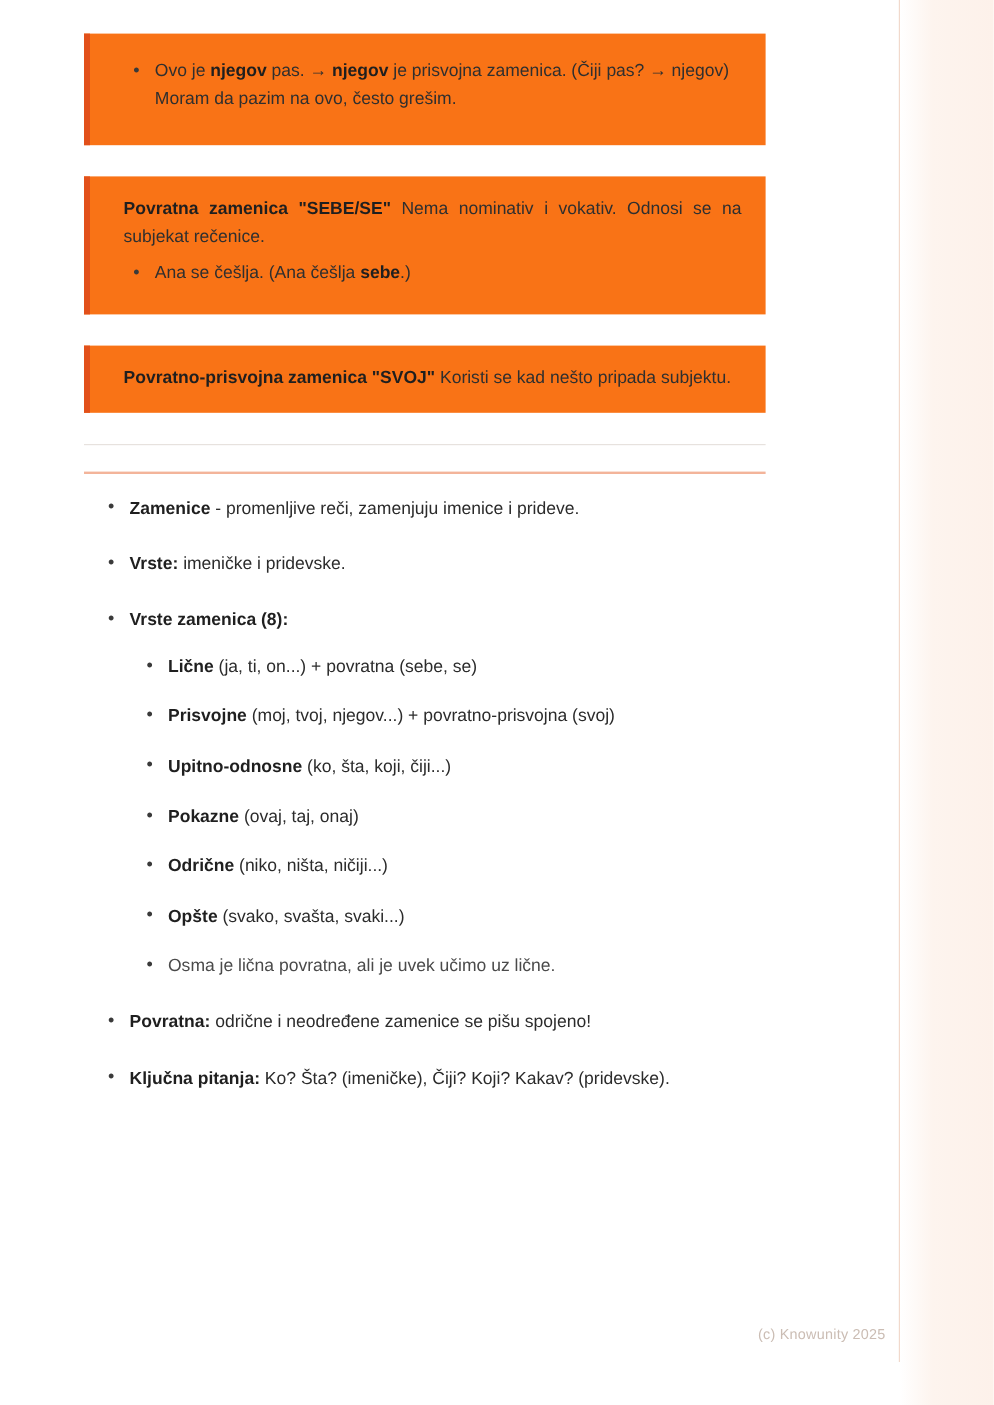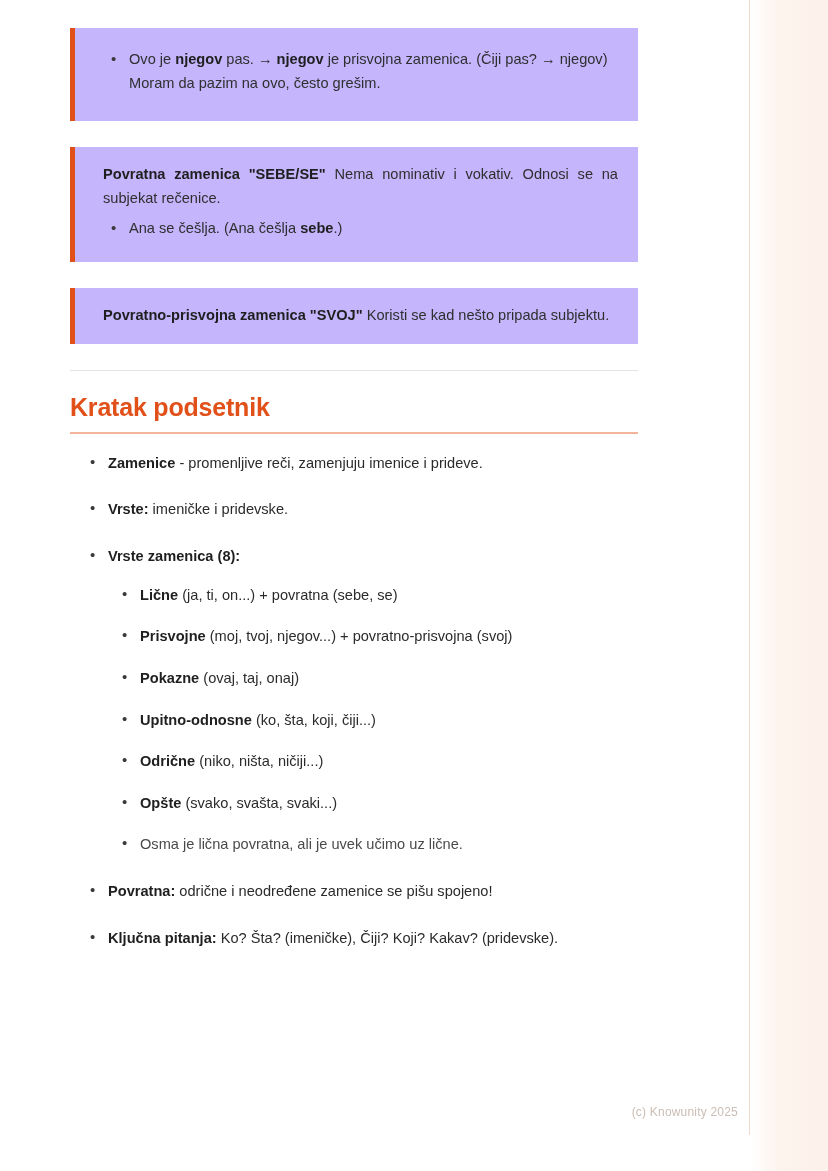--- a/index.html
+++ b/index.html
@@ -43,21 +43,21 @@
 
   .content {
     position: absolute;
     left: 70px;
     top: 0;
     width: 568px;
   }
 
   
   .callout {
-    background: #c4b5fd;
+    background: #f97316;
     border-left: 5px solid #e2501a;
     padding: 16px 20px 16px 28px;
     box-sizing: border-box;
     margin-bottom: 26px;
     font-size: 14.6px;
     line-height: 1.62;
     color: #2f2f2f;
   }
   .callout.first {
     margin-top: 28px;
@@ -187,31 +187,30 @@
         <li id="c1i0">Ana se češlja. (Ana češlja <b>sebe</b>.)</li>
       </ul>
     </div>
 
     <div class="callout">
       <p id="c2lead"><b>Povratno-prisvojna zamenica "SVOJ"</b> Koristi se kad nešto pripada subjektu.</p>
     </div>
 
     <hr class="divider">
 
-    <h2 class="section-title">Kratak podsetnik</h2>
     <hr class="title-rule">
 
     <ul class="summary" id="summary-list">
         <li><span><b>Zamenice</b> - promenljive reči, zamenjuju imenice i prideve.</span></li>
         <li><span><b>Vrste:</b> imeničke i pridevske.</span></li>
         <li><span><b>Vrste zamenica (8):</b></span><ul class="sub">
             <li><b>Lične</b> (ja, ti, on...) + povratna (sebe, se)</li>
             <li><b>Prisvojne</b> (moj, tvoj, njegov...) + povratno-prisvojna (svoj)</li>
+            <li><b>Upitno-odnosne</b> (ko, šta, koji, čiji...)</li>
             <li><b>Pokazne</b> (ovaj, taj, onaj)</li>
-            <li><b>Upitno-odnosne</b> (ko, šta, koji, čiji...)</li>
             <li><b>Odrične</b> (niko, ništa, ničiji...)</li>
             <li><b>Opšte</b> (svako, svašta, svaki...)</li>
             <li class="note-italic">Osma je lična povratna, ali je uvek učimo uz lične.</li>
           </ul></li>
         <li><span><b>Povratna:</b> odrične i neodređene zamenice se pišu spojeno!</span></li>
         <li><span><b>Ključna pitanja:</b> Ko? Šta? (imeničke), Čiji? Koji? Kakav? (pridevske).</span></li>
       </ul>
 
   </div>
 

